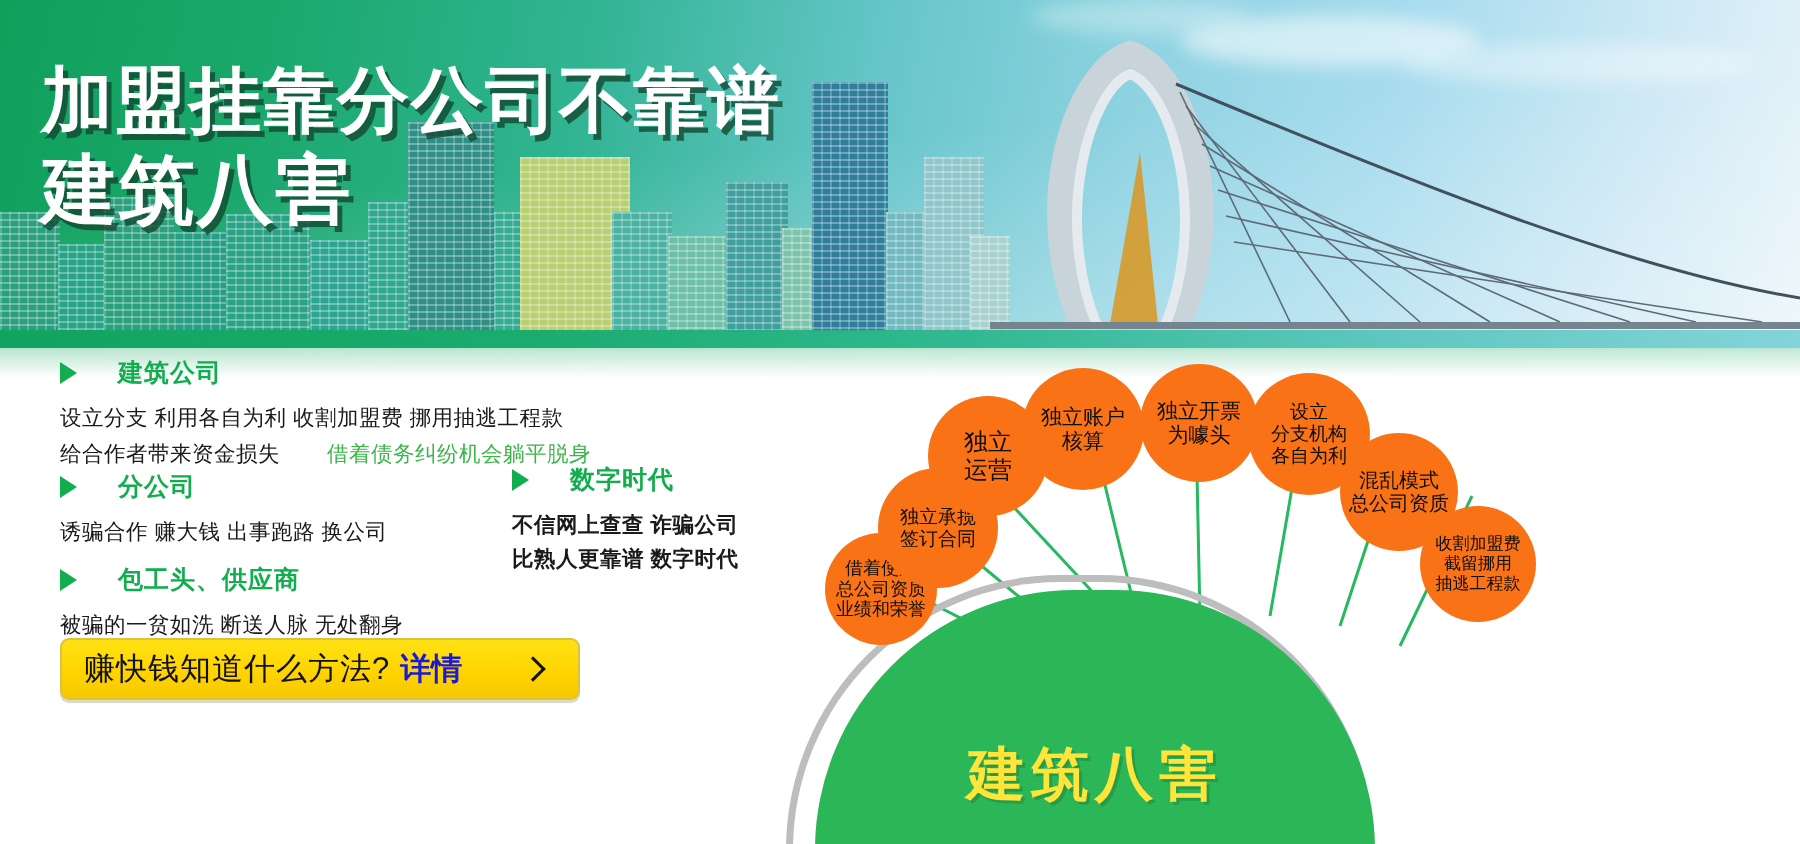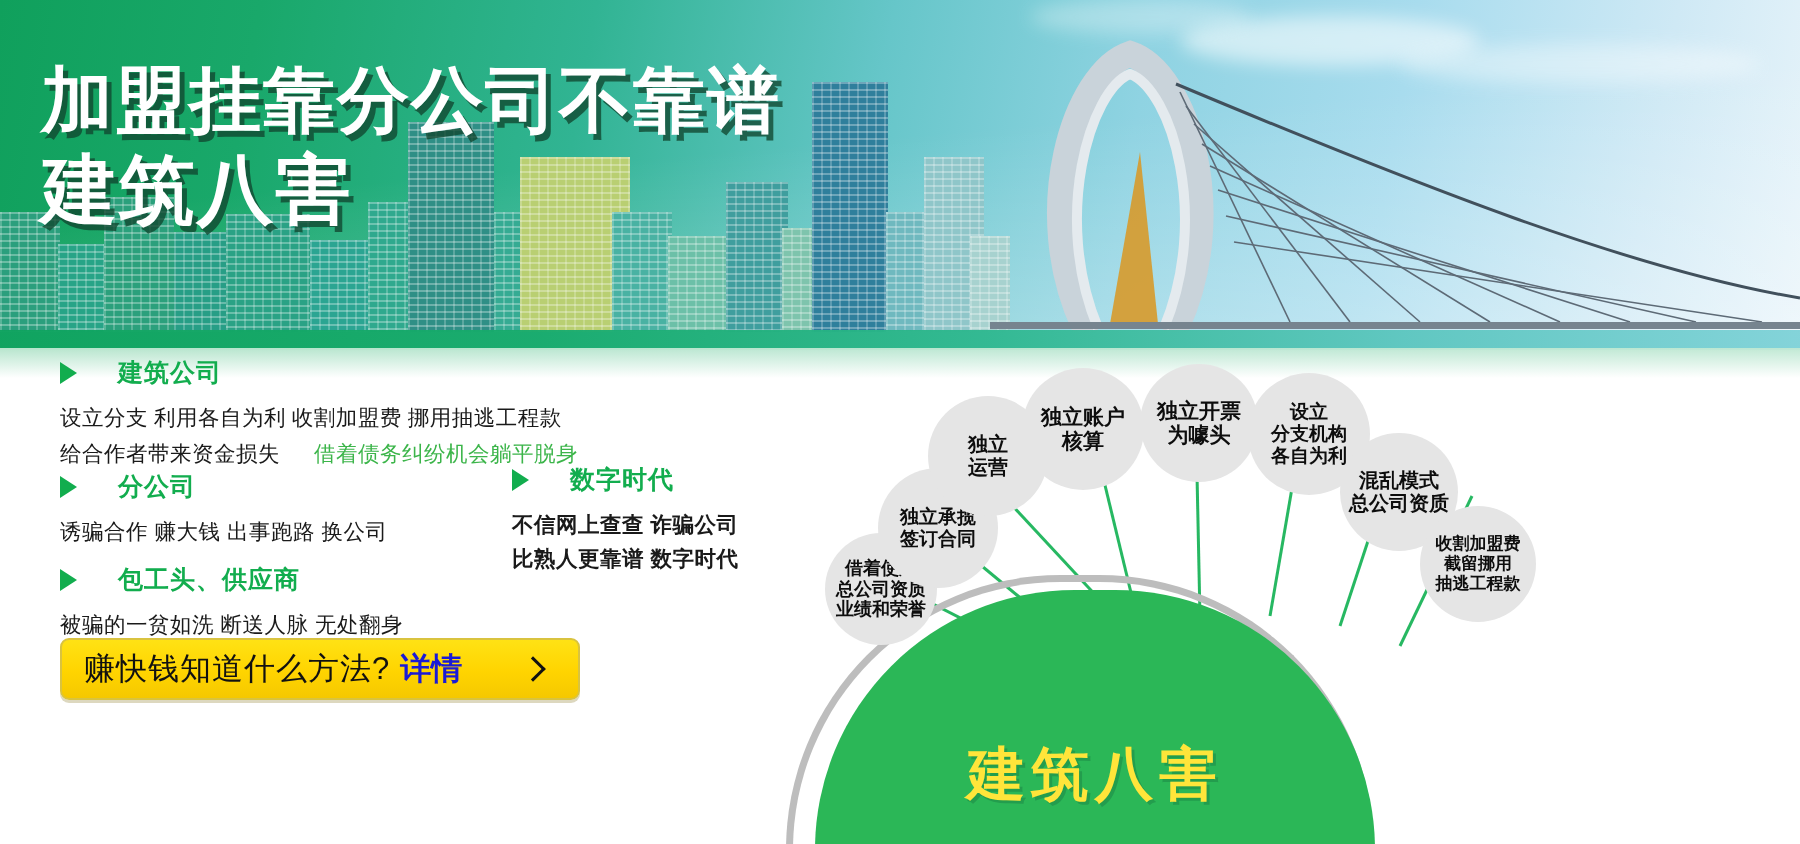--- a/index.html
+++ b/index.html
@@ -45,22 +45,22 @@
 
   .sec-head { display:flex; align-items:center; gap:12px; }
   .tri { width:0; height:0; border-left:17px solid #12ad4e;
          border-top:11px solid transparent; border-bottom:11px solid transparent; }
   .sec-title { color:#12ad4e; font-size:25px; font-weight:700; letter-spacing:1px;margin-left:29px; }
   .body-line { color:#1a1a1a; font-size:21.5px; letter-spacing:.5px; white-space:nowrap; }
   .body-line.green { color:#3cb54a; }
 
   .blk-a { position:absolute; left:60px; top:-22px; }
   .blk-a .rows { margin-top:14px; }
-  .blk-a .rows > div { margin-bottom:7px;font-family:Liberation Serif, serif; }
-  .inline-row { display:flex; gap:34px; align-items:baseline; }
+  .blk-a .rows > div { margin-bottom:7px; }
+  .inline-row { display:flex; gap:47px; align-items:baseline; }
 
   .blk-b { position:absolute; left:60px; top:92px; }
   .blk-b .rows { margin-top:14px; }
 
   .blk-c { position:absolute; left:60px; top:185px; }
   .blk-c .rows { margin-top:14px; }
 
   .blk-d { position:absolute; left:512px; top:85px; }
   .blk-d .rows { margin-top:14px; }
   .blk-d .rows > div { margin-bottom:5px;font-weight:bold; }
@@ -80,23 +80,23 @@
   .diagram { position:absolute; left:800px; top:378px; width:1000px; height:466px; }
 
   .dome { position:absolute; left:15px; bottom:-6px; width:560px; height:260px;
     border-radius:280px 280px 0 0; background:#2bb757; }
   .dome-arc { position:absolute; left:-14px; bottom:-6px; width:588px; height:275px;
     border-radius:296px 296px 0 0; border:7px solid #bdbdbd; border-bottom:none; }
   .dome-label { position:absolute; left:0; right:0; bottom:36px; text-align:center;
     color:#ffe53a; font-size:58px; font-weight:700; letter-spacing:6px;
     text-shadow:3px 3px 0 rgba(20,110,60,.35); }
 
-  .bubble { position:absolute; background:#e5e5e5; border-radius:50%;
+  .bubble { position:absolute; background:#f97316; border-radius:50%;
     display:flex; align-items:center; justify-content:center; text-align:center;
-    color:#0d0d0d; font-weight:700; line-height:1.16; }
+    color:#0d0d0d; font-weight:400; line-height:1.16; }
 
   .b-txt { padding:0 4px; }
 </style>
 </head>
 <body>
 
 <div class="page">
 
   <div class="hero">
     <div class="sky"></div>
@@ -265,21 +265,21 @@
     </div>
 
     <div class="bubble" style="left:25px;top:155px;width:112px;height:112px;font-size:18px;">
       <span class="b-txt"><span>借着使用</span><br><span>总公司资质</span><br><span>业绩和荣誉</span></span>
     </div>
 
     <div class="bubble" style="left:78px;top:90px;width:120px;height:120px;font-size:19px;">
       <span class="b-txt"><span>独立承揽</span><br><span>签订合同</span></span>
     </div>
 
-    <div class="bubble" style="left:128px;top:18px;width:120px;height:120px;font-size:20px;">
+    <div class="bubble" style="left:128px;top:18px;width:120px;height:120px;font-size:24px;">
       <span class="b-txt"><span>独立</span><br><span>运营</span></span>
     </div>
 
     <div class="bubble" style="left:222px;top:-10px;width:122px;height:122px;font-size:21px;">
       <span class="b-txt"><span>独立账户</span><br><span>核算</span></span>
     </div>
 
     <div class="bubble" style="left:340px;top:-14px;width:118px;height:118px;font-size:21px;">
       <span class="b-txt"><span>独立开票</span><br><span>为噱头</span></span>
     </div>

